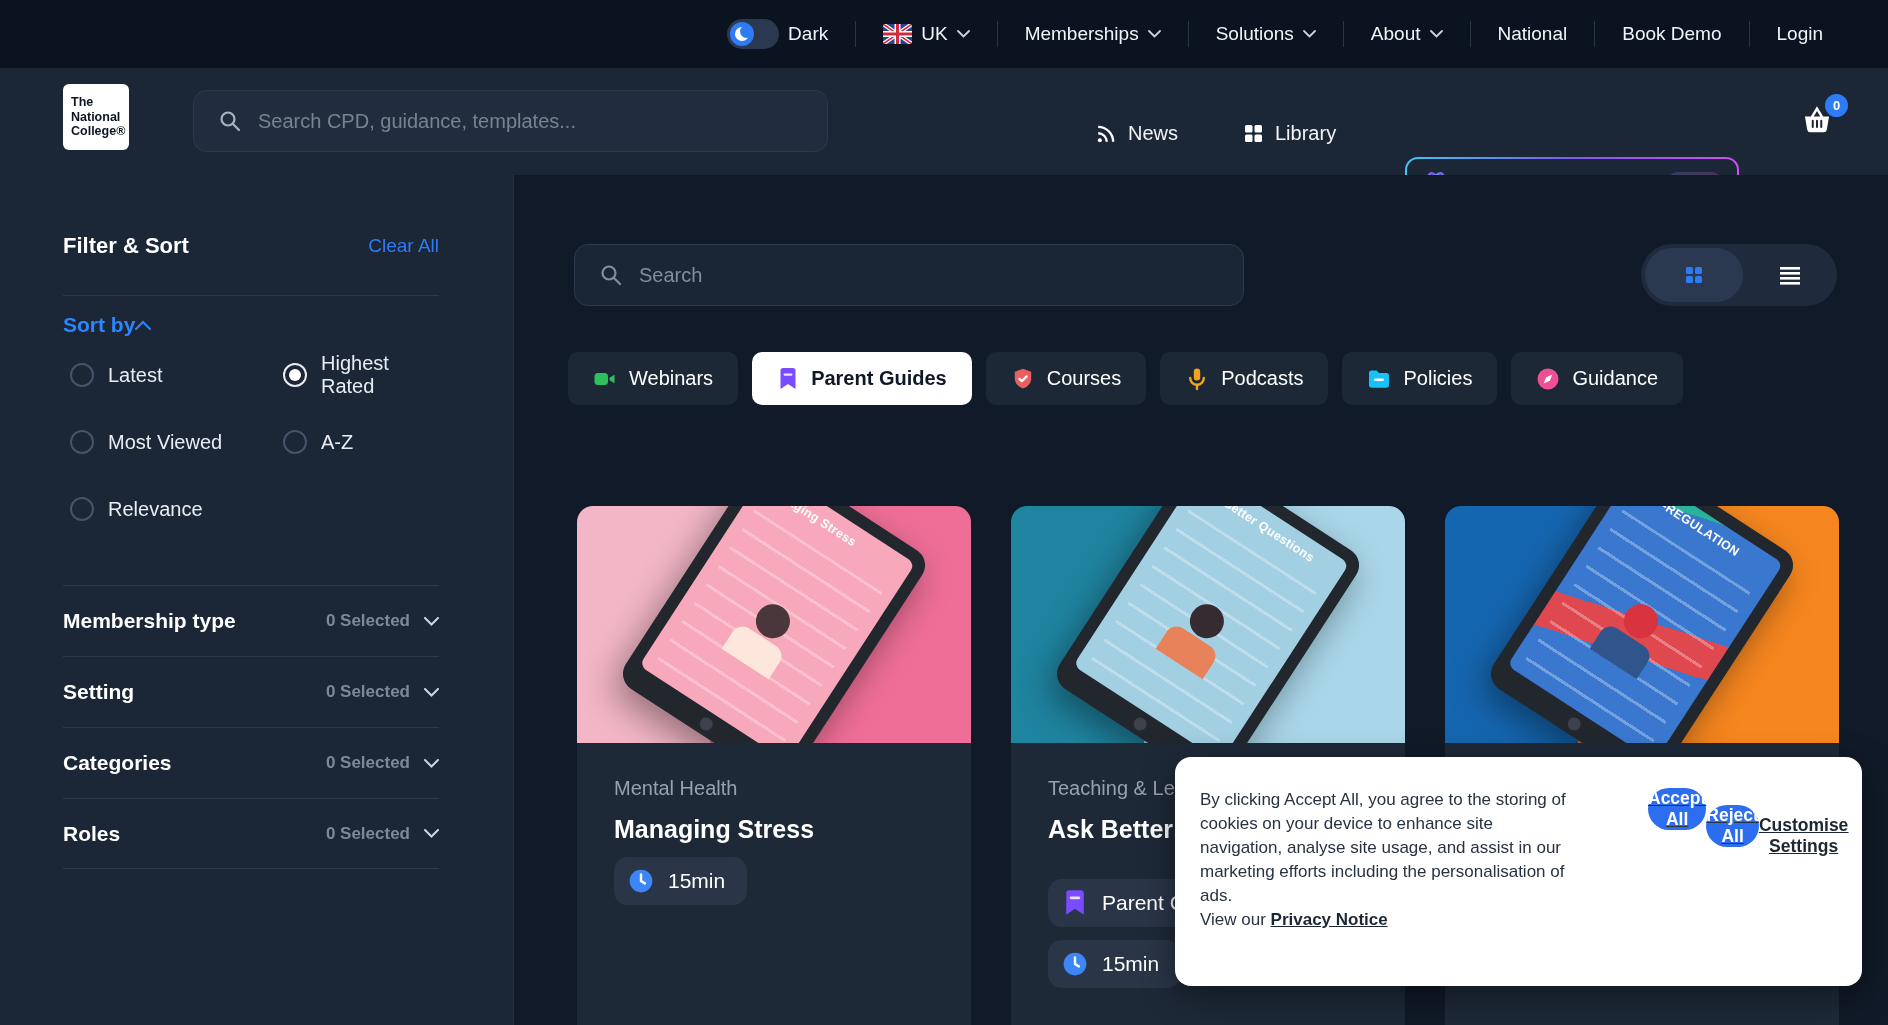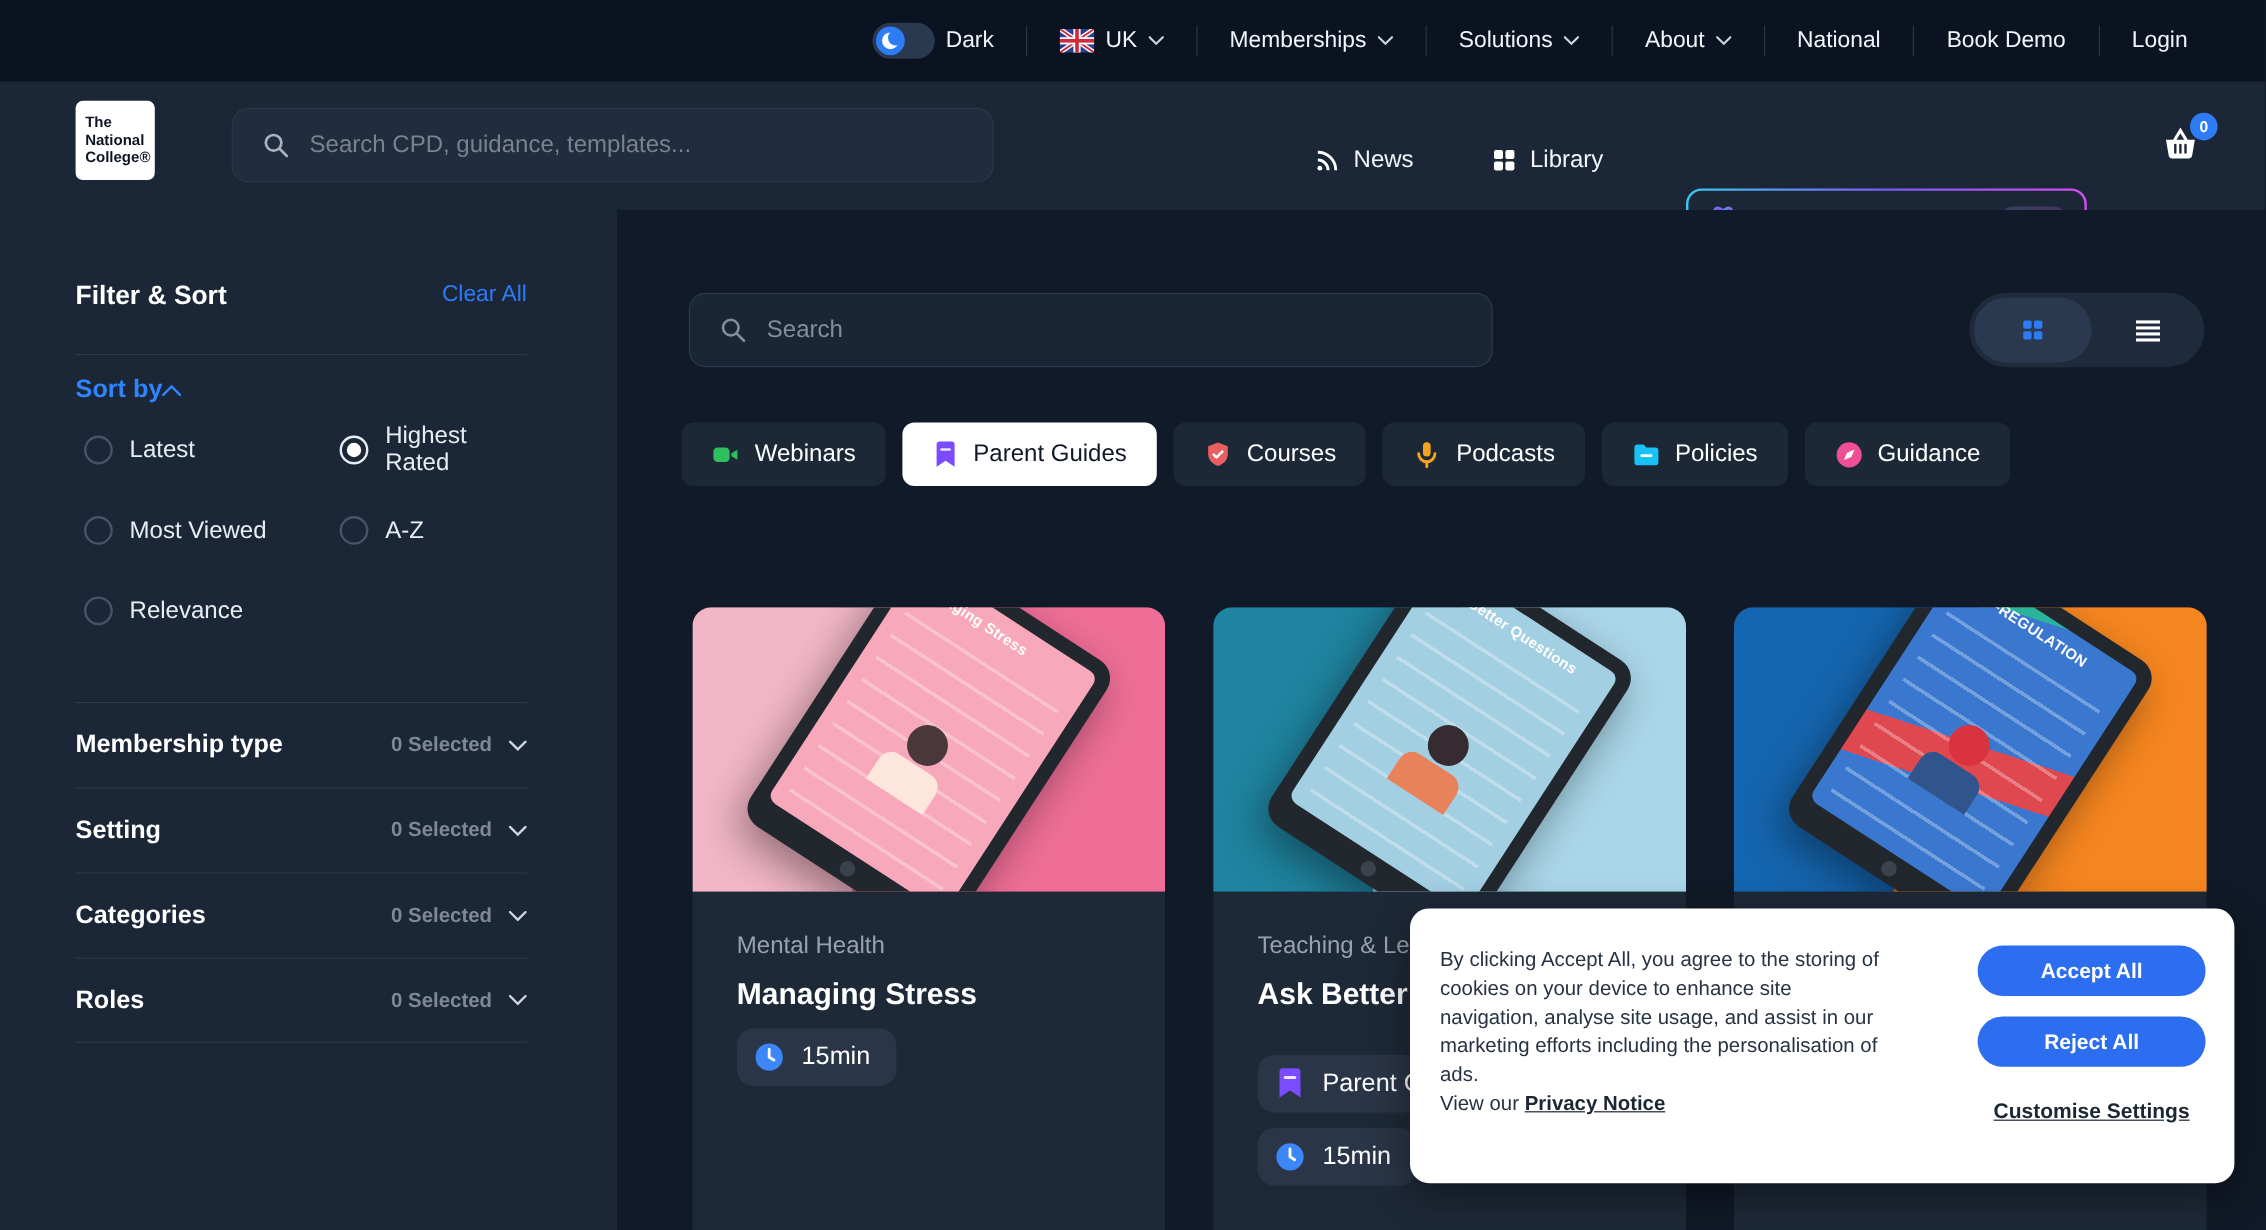--- a/index.html
+++ b/index.html
@@ -89,21 +89,21 @@
     display:flex; align-items:center; padding:0 24px; gap:16px; }
   .view-toggle { position:absolute; left:1127px; top:69px; width:196px; height:62px;
     border-radius:31px; background:#1f2b3c; }
   .vt-active { position:absolute; left:4px; top:4px; width:98px; height:54px; border-radius:27px;
     background:#2a3950; display:flex; align-items:center; justify-content:center; cursor:pointer; }
   .vt-list { position:absolute; right:0; top:0; width:94px; height:62px;
     display:flex; align-items:center; justify-content:center; cursor:pointer; }
   .chips { position:absolute; left:54px; top:177px; display:flex; gap:14px; }
   .chip { height:53px; border-radius:10px; background:#1d2836; display:flex; align-items:center;
     gap:12px; padding:12px 25px; font-size:20px; color:#fff; cursor:pointer; white-space:nowrap; }
-  .chip.selected { background:#fff; color:#101827; font-weight:400;text-align:right; }
+  .chip.selected { background:#fff; color:#101827; font-weight:700;text-align:right; }
 
   
   .cards { position:absolute; left:63px; top:331px; display:flex; gap:40px; }
   .card { width:394px; height:694px; border-radius:16px 16px 0 0; overflow:hidden;
     display:flex; flex-direction:column; cursor:pointer; }
   .card-img { height:237px; position:relative; overflow:hidden; flex:none; }
   .tablet { position:absolute; left:50%; top:50%; width:200px; height:272px;
     transform:translate(-50%,-52%) rotate(33deg);
     background:#22262d; border-radius:18px; padding:12px 12px 24px 12px;
     box-shadow:0 14px 34px rgba(0,0,0,.38); }
@@ -124,21 +124,21 @@
     border-radius:14px; padding:0 22px 0 14px; height:48px; font-size:21px; color:#fff; }
   .badge-row1 { margin-top:35px; } .badge-row2 { margin-top:13px; }
 
   
   .cookie { position:absolute; left:1175px; top:757px; width:687px; height:229px;
     background:#fff; border-radius:16px; box-shadow:0 10px 34px rgba(0,0,0,.45);
     z-index:10; display:flex; padding:31px 24px 0 25px; color:#273242; }
   .cookie-text { width:440px; font-size:17px; line-height:24px; }
   .cookie-msg { white-space:pre-line; }
   .cookie-link { font-weight:700; text-decoration:underline; color:#1c2733; cursor:pointer; }
-  .cookie-actions { margin-left:auto; width:190px; display:flex; flex-direction:column; }
+  .cookie-actions { margin-left:auto; width:190px; display:flex; flex-direction:row;text-decoration:underline; }
   .cbtn { height:42px; border-radius:21px; background:#2d6ef0; border:none; color:#fff;
     font-size:17.5px; font-weight:700; font-family:"Liberation Sans",sans-serif; cursor:pointer; }
   .cbtn + .cbtn { margin-top:17px; }
   .customise { margin-top:27px; text-align:center; font-size:17.5px; font-weight:700;
     color:#1c2733; text-decoration:underline; cursor:pointer; }
 </style>
 </head>
 <body>
 
 <div class="topbar">

